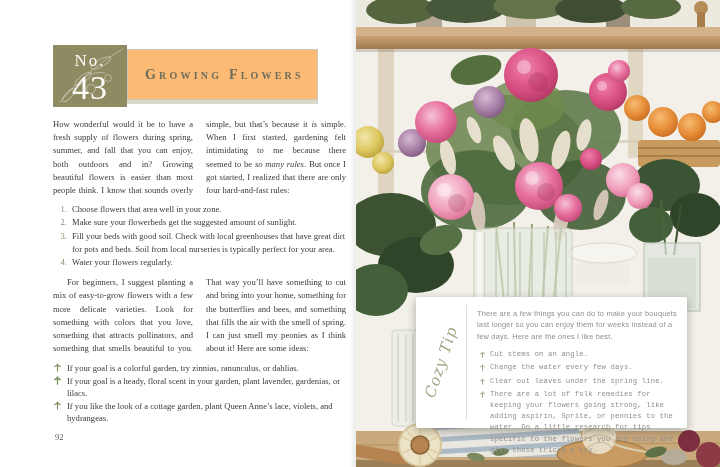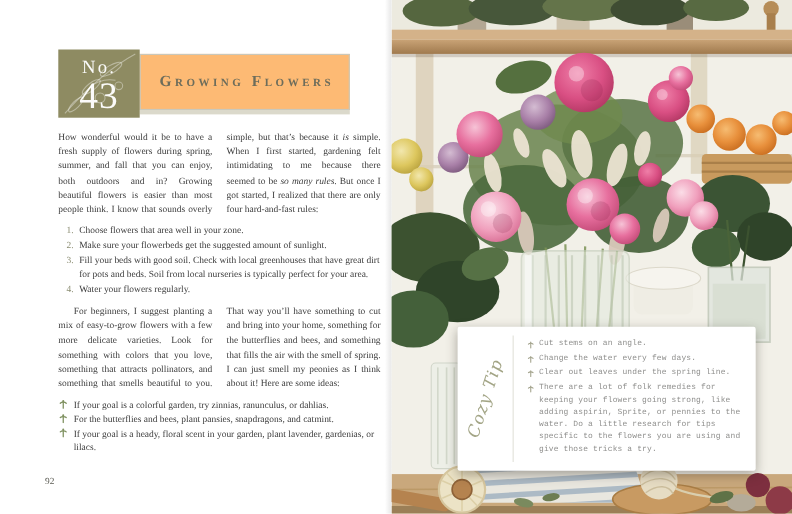--- a/index.html
+++ b/index.html
@@ -33,21 +33,21 @@
 
   .rules{margin:6px 0 7px 2px;font-size:8.6px;line-height:13.2px;}
   .rule-row{display:flex;}
   .rule-num{width:12px;text-align:right;color:#8b8d72;flex:0 0 auto;margin-right:5px;}
   .rule-text{flex:1;}
 
   .ideas{margin-top:7px;font-size:8.6px;line-height:12px;}
   .idea-row{position:relative;padding-left:14px;margin-bottom:1px;}
   .idea-icon{position:absolute;left:0;top:1px;width:9px;height:9px;}
 
-  .page-num{position:absolute;left:41px;top:432px;font-size:8.5px;color:#5a5a52;}
+  .page-num{position:absolute;left:55px;top:432px;font-size:8.5px;color:#5a5a52;}
 
   
   .photo{position:absolute;left:356px;top:0;width:364px;height:467px;}
 
   
   .tip-card{position:absolute;left:416px;top:297px;width:271px;height:131px;
     background:#ffffff;border-radius:2px;box-shadow:0 3px 10px rgba(40,35,25,.35);
     display:flex;z-index:5;}
   .tip-label{width:50px;position:relative;flex:0 0 auto;}
   .tip-script{position:absolute;left:-14px;top:56px;width:78px;text-align:center;
@@ -129,31 +129,40 @@
         <span>If your goal is a colorful garden, try zinnias, ranunculus, or dahlias.</span>
       </div>
       <div class="idea-row">
         <svg class="idea-icon" viewBox="0 0 10 10">
             <g stroke="#7f9160" stroke-width="1.3" fill="none" stroke-linecap="round">
               <path d="M5 2 V9"></path>
               <path d="M2 4 C3.4 2.6 6.6 2.6 8 4"></path>
               <circle cx="5" cy="1.6" r="1" fill="#7f9160" stroke="none"></circle>
             </g>
           </svg>
-        <span>For the butterflies and bees, plant pansies, snapdragons, and catmint.</span>
       </div>
       <div class="idea-row">
         <svg class="idea-icon" viewBox="0 0 10 10">
             <g stroke="#7f9160" stroke-width="1.3" fill="none" stroke-linecap="round">
               <path d="M5 2 V9"></path>
               <path d="M2 4 C3.4 2.6 6.6 2.6 8 4"></path>
               <circle cx="5" cy="1.6" r="1" fill="#7f9160" stroke="none"></circle>
             </g>
           </svg>
         <span>If your goal is a heady, floral scent in your garden, plant lavender, gardenias, or lilacs.</span>
+      </div>
+      <div class="idea-row">
+        <svg class="idea-icon" viewBox="0 0 10 10">
+            <g stroke="#7f9160" stroke-width="1.3" fill="none" stroke-linecap="round">
+              <path d="M5 2 V9"></path>
+              <path d="M2 4 C3.4 2.6 6.6 2.6 8 4"></path>
+              <circle cx="5" cy="1.6" r="1" fill="#7f9160" stroke="none"></circle>
+            </g>
+          </svg>
+        <span>If you like the look of a cottage garden, plant Queen Anne’s lace, violets, and hydrangeas.</span>
       </div>
     </div>
   </div>
 
   <div class="page-num">92</div>
 </div>
 
 <div class="gutter"></div>
 
 <svg class="photo" viewBox="0 0 364 467">
@@ -385,20 +394,21 @@
     <ellipse cx="145" cy="452" rx="8" ry="3.5" fill="#6d7d52" transform="rotate(-10 145 452)"></ellipse>
   </g>
 </svg>
 
 <div class="tip-card">
   <div class="tip-label">
     <div class="tip-script">Cozy Tip</div>
   </div>
   <div class="tip-divider"></div>
   <div class="tip-content">
+    <p class="tip-intro">There are a few things you can do to make your bouquets last longer so you can enjoy them for weeks instead of a few days. Here are the ones I like best.</p>
     <div class="tip-bullets">
       <div class="tip-row">
         <svg class="tip-icon" viewBox="0 0 10 10">
             <g stroke="#a3a38c" stroke-width="1.4" fill="none" stroke-linecap="round">
               <path d="M5 1.5 V9"></path>
               <path d="M2 4 C3.4 2.6 6.6 2.6 8 4"></path>
             </g>
           </svg>
         <span>Cut stems on an angle.</span>
       </div>

